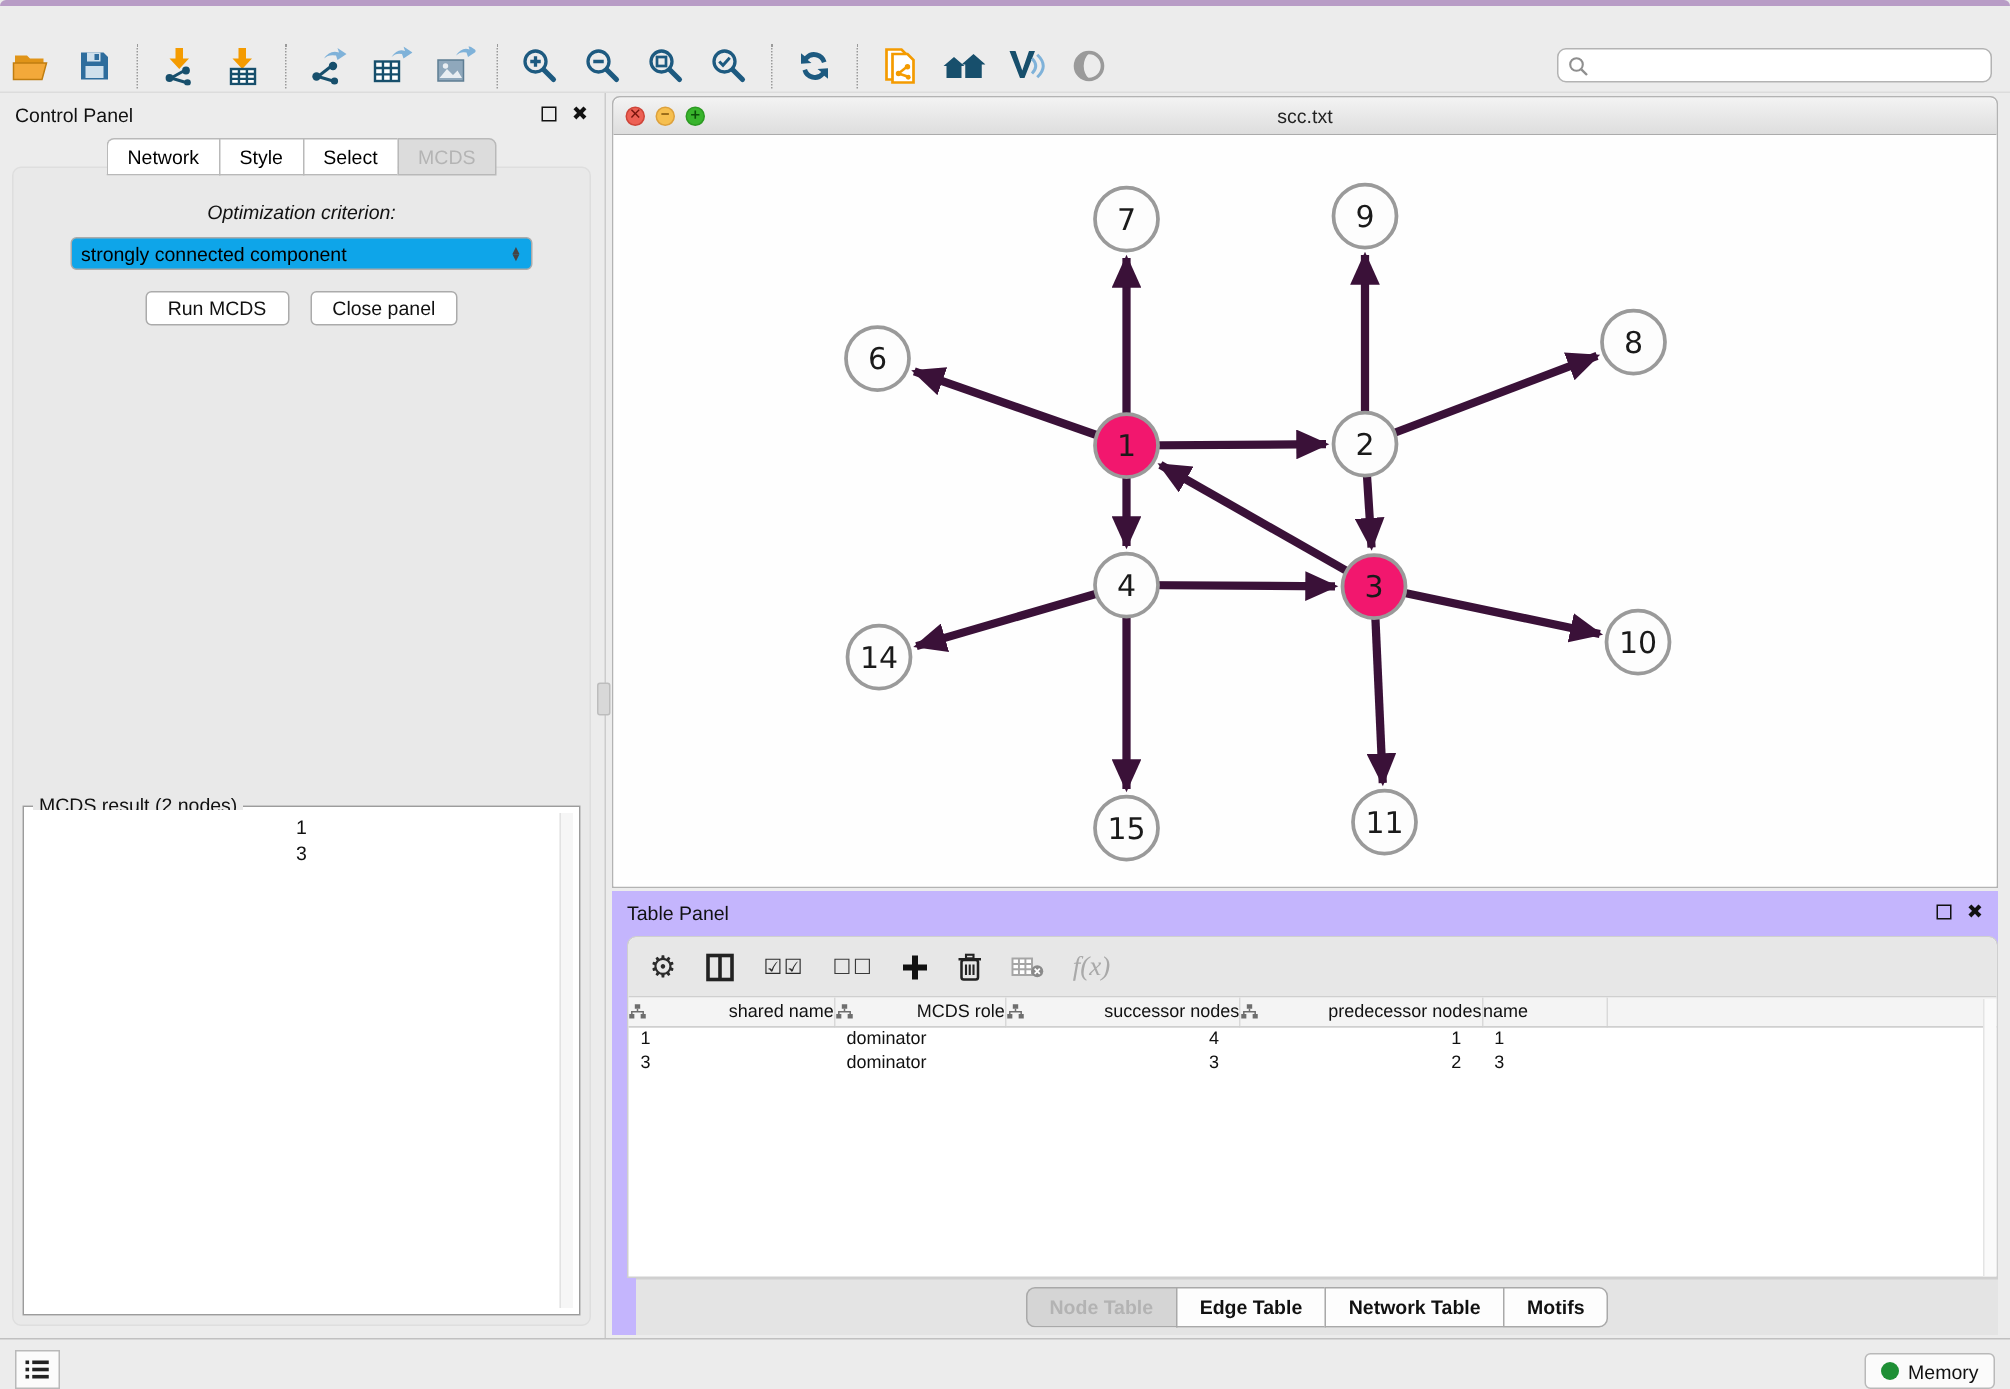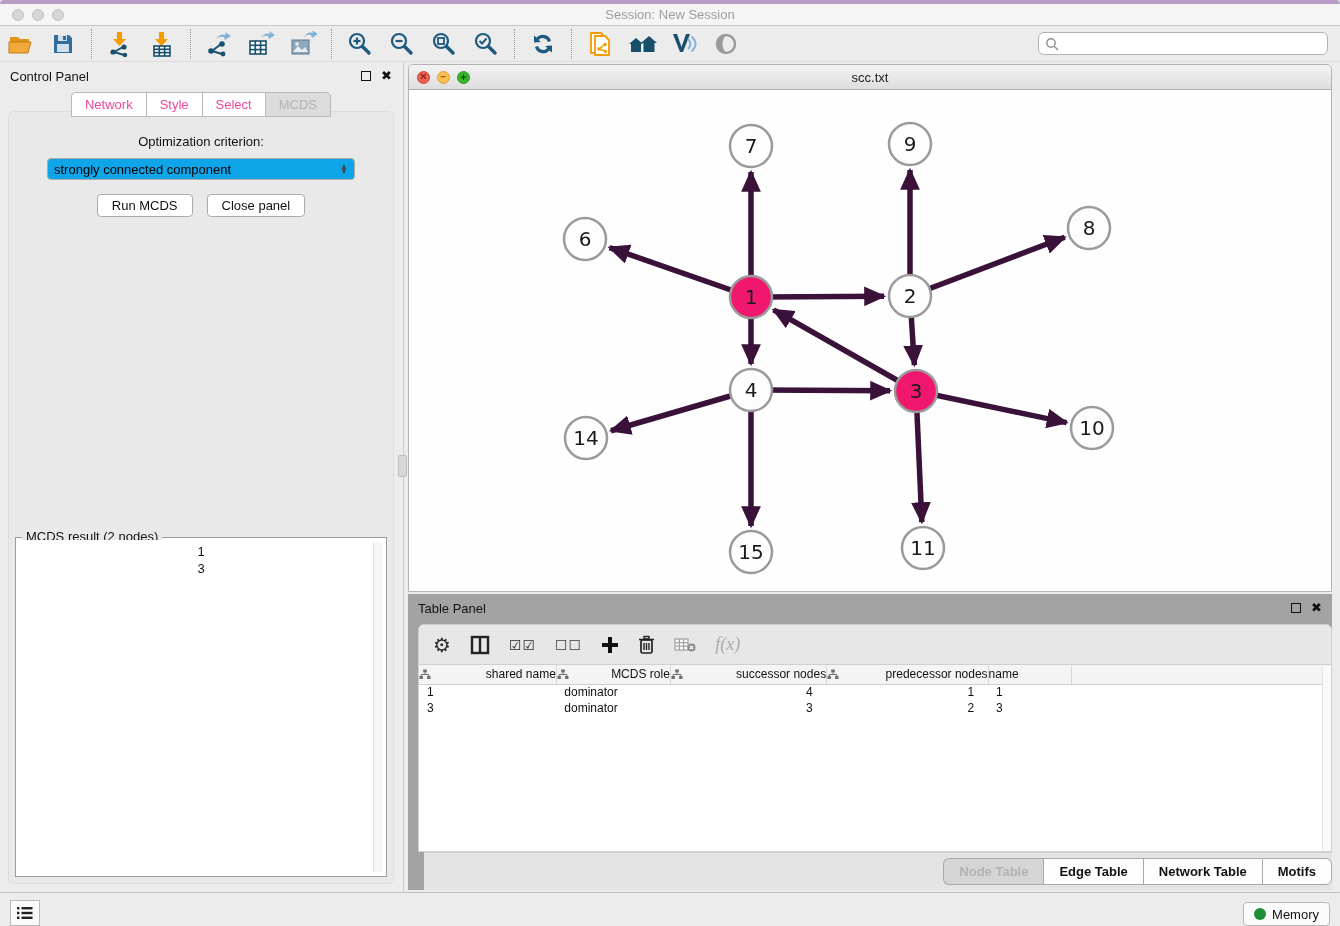--- a/index.html
+++ b/index.html
@@ -29,27 +29,27 @@
 
   
   .control-panel { position:absolute; left:0; top:62px; width:402px; height:830px; background:#ececec; }
   .panel-head { height:28px; display:flex; align-items:center; padding:0 10px; }
   .panel-head .ph-title { font-size:13px; color:#111; }
   .panel-head .ph-btns { margin-left:auto; display:flex; align-items:center; gap:10px; }
   .float-btn { width:10px; height:10px; border:1.5px solid #111; display:inline-block; }
   .close-btn { font-size:13px; font-weight:bold; color:#111; line-height:10px; }
   .cp-tabs { display:flex; justify-content:center; gap:0; margin-top:2px; position:relative; z-index:2; }
   .cp-tab { font-size:13px; padding:4px 13px; background:#fff; border:1px solid #b9b9b9;
-    border-right:none; color:#ec4899; }
+    border-right:none; color:#000000; }
   .cp-tab:first-child { border-radius:5px 0 0 0; }
   .cp-tab:last-child { border-right:1px solid #b9b9b9; border-radius:0 5px 0 0; }
   .cp-tab.selected { background:#dcdcdc; color:#b4b4b4; }
   .cp-body { position:absolute; left:8px; right:8px; top:49px; bottom:8px; background:#e9e9e9;
     border:1px solid #dedede; border-radius:6px; }
-  .opt-label { text-align:center; font-size:13px; color:#111; margin-top:22px; }
+  .opt-label { text-align:center; font-size:13px; color:#111; margin-top:22px;font-style:italic; }
   .dropdown { margin:9px auto 0; width:308px; height:22px; background:#0ea5e9; border:1px solid #ababab;
     border-radius:4px; display:flex; align-items:center; padding:0 6px; font-size:13px; }
   .dd-stepper { margin-left:auto; display:flex; flex-direction:column; line-height:5px;
     font-size:8px; color:#444; }
   .cp-buttons { display:flex; justify-content:center; gap:14px; margin-top:14px; }
   .btn { background:#fff; border:1px solid #ababab; border-radius:4px; font-size:13px;
     padding:3px 14px; color:#111; }
   .result-box { position:absolute; left:6px; right:6px; top:425px; bottom:6px;
     border:1px solid #9c9c9c; background:#fff;text-align:center; }
   .result-legend { position:absolute; top:-9px; left:6px; background:#e9e9e9; padding:0 4px;
@@ -72,42 +72,42 @@
   .nt-dot { width:13px; height:13px; border-radius:50%; font-size:10px; font-weight:bold;
     display:flex; align-items:center; justify-content:center; line-height:1; }
   .nt-red { background:#ed6054; border:1px solid #ce4539; color:#79150c; }
   .nt-yellow { background:#f6bf4f; border:1px solid #dda13c; color:#8a5d10; }
   .nt-green { background:#38b42c; border:1px solid #2c9a22; color:#0b4f08; }
   .net-title { position:absolute; left:0; right:0; text-align:center; font-size:13px; color:#222; }
   .net-canvas { position:absolute; left:0; right:0; top:25px; bottom:0; background:#fefefe; }
   .net-canvas svg { position:absolute; inset:0; }
 
   
-  .table-panel { position:absolute; left:408px; top:594px; width:924px; height:296px; background:#a3a3a3; }
+  .table-panel { position:absolute; left:408px; top:594px; width:924px; height:296px; background:#c4b5fd; }
   .tp-container { position:absolute; left:10px; right:0; top:30px; bottom:38px;
     border:1px solid #cfcfcf; border-radius:6px 6px 0 0; background:#fff; overflow:hidden; }
   .tp-toolbar { height:40px; background:#e7e7e7; border-bottom:1px solid #cfcfcf;
     display:flex; align-items:center; padding-left:14px; gap:19px; }
   .tpi { display:flex; align-items:center; justify-content:center; height:24px; color:#2b2b2b; }
   .tpi.gear { font-size:20px; }
   .tpi.checks { font-size:14px; letter-spacing:1px; }
   .tpi.unchecks { font-size:14px; letter-spacing:1px; color:#3a3a3a; }
   .tpi.fx { font-family:"Liberation Serif","DejaVu Serif",serif; font-style:italic;
     font-size:18px; color:#a9a9a9; }
   .data-table { border-collapse:collapse; table-layout:fixed; font-size:12px; }
   .data-table th { background:#f4f4f4; border-right:1px solid #d9d9d9; border-bottom:1px solid #cfcfcf;
     font-weight:normal; height:19px; text-align:center; color:#111; }
   .data-table th .hwrap { display:flex; align-items:center; justify-content:space-between; gap:5px; }
   .data-table td { height:16px; color:#111; white-space:nowrap; overflow:hidden; }
   .cell-left { text-align:left; padding-left:8px; }
   .cell-right { text-align:right; padding-right:14px; }
   .tp-scroll { position:absolute; top:41px; right:0; bottom:0; width:9px; background:#fafafa;
     border-left:1px solid #e4e4e4; }
   .tp-tabstrip { position:absolute; left:16px; right:0; bottom:0; height:38px; background:#e4e4e4;
-    border-top:1px solid #d0d0d0; display:flex; align-items:center; justify-content:flex-end; }
+    border-top:1px solid #d0d0d0; display:flex; align-items:center; justify-content:center; }
   .tp-tab { font-size:13px; font-weight:bold; padding:5px 15px; background:#fdfdfd;
     border:1px solid #a9a9a9; border-right:none; color:#111; }
   .tp-tab:first-child { border-radius:6px 0 0 6px; }
   .tp-tab:last-child { border-right:1px solid #a9a9a9; border-radius:0 6px 6px 0; }
   .tp-tab.selected { background:#d5d5d5; color:#b3b3b3; }
 
   
   .statusbar { position:absolute; left:0; bottom:0; width:100%; height:34px; background:#ececec;
     border-top:1px solid #c0c0c0; display:flex; align-items:flex-end; }
   .list-btn { width:30px; height:26px; margin-left:10px; background:#fbfbfb; border:1px solid #b9b9b9;
@@ -116,28 +116,20 @@
     border:1px solid #b9b9b9; border-radius:4px; display:flex; align-items:center; gap:6px;
     padding:0 10px; font-size:13px; color:#111; }
   .mem-dot { width:12px; height:12px; border-radius:50%; background:#1e8f35; }
 </style>
 </head>
 <body>
 
 <div class="app">
 
   <div class="top-accent"></div>
-  <div class="titlebar">
-    <div class="traffic">
-      <span class="tl-dot"></span>
-      <span class="tl-dot"></span>
-      <span class="tl-dot"></span>
-    </div>
-    <div class="win-title">Session: New Session</div>
-  </div>
 
   <div class="toolbar">
     <span class="tb-icon">
       <svg width="27" height="24" viewBox="0 0 27 24">
           <path d="M2 5 h8 l2 2 h9 v3 h-19 z" fill="#e09418"></path>
           <path d="M1 10 h22 l-3 11 h-19 z" fill="#f3a93a" stroke="#c07d10" stroke-width="1"></path>
         </svg>
     </span>
     <span class="tb-icon">
       <svg width="24" height="24" viewBox="0 0 24 24">

